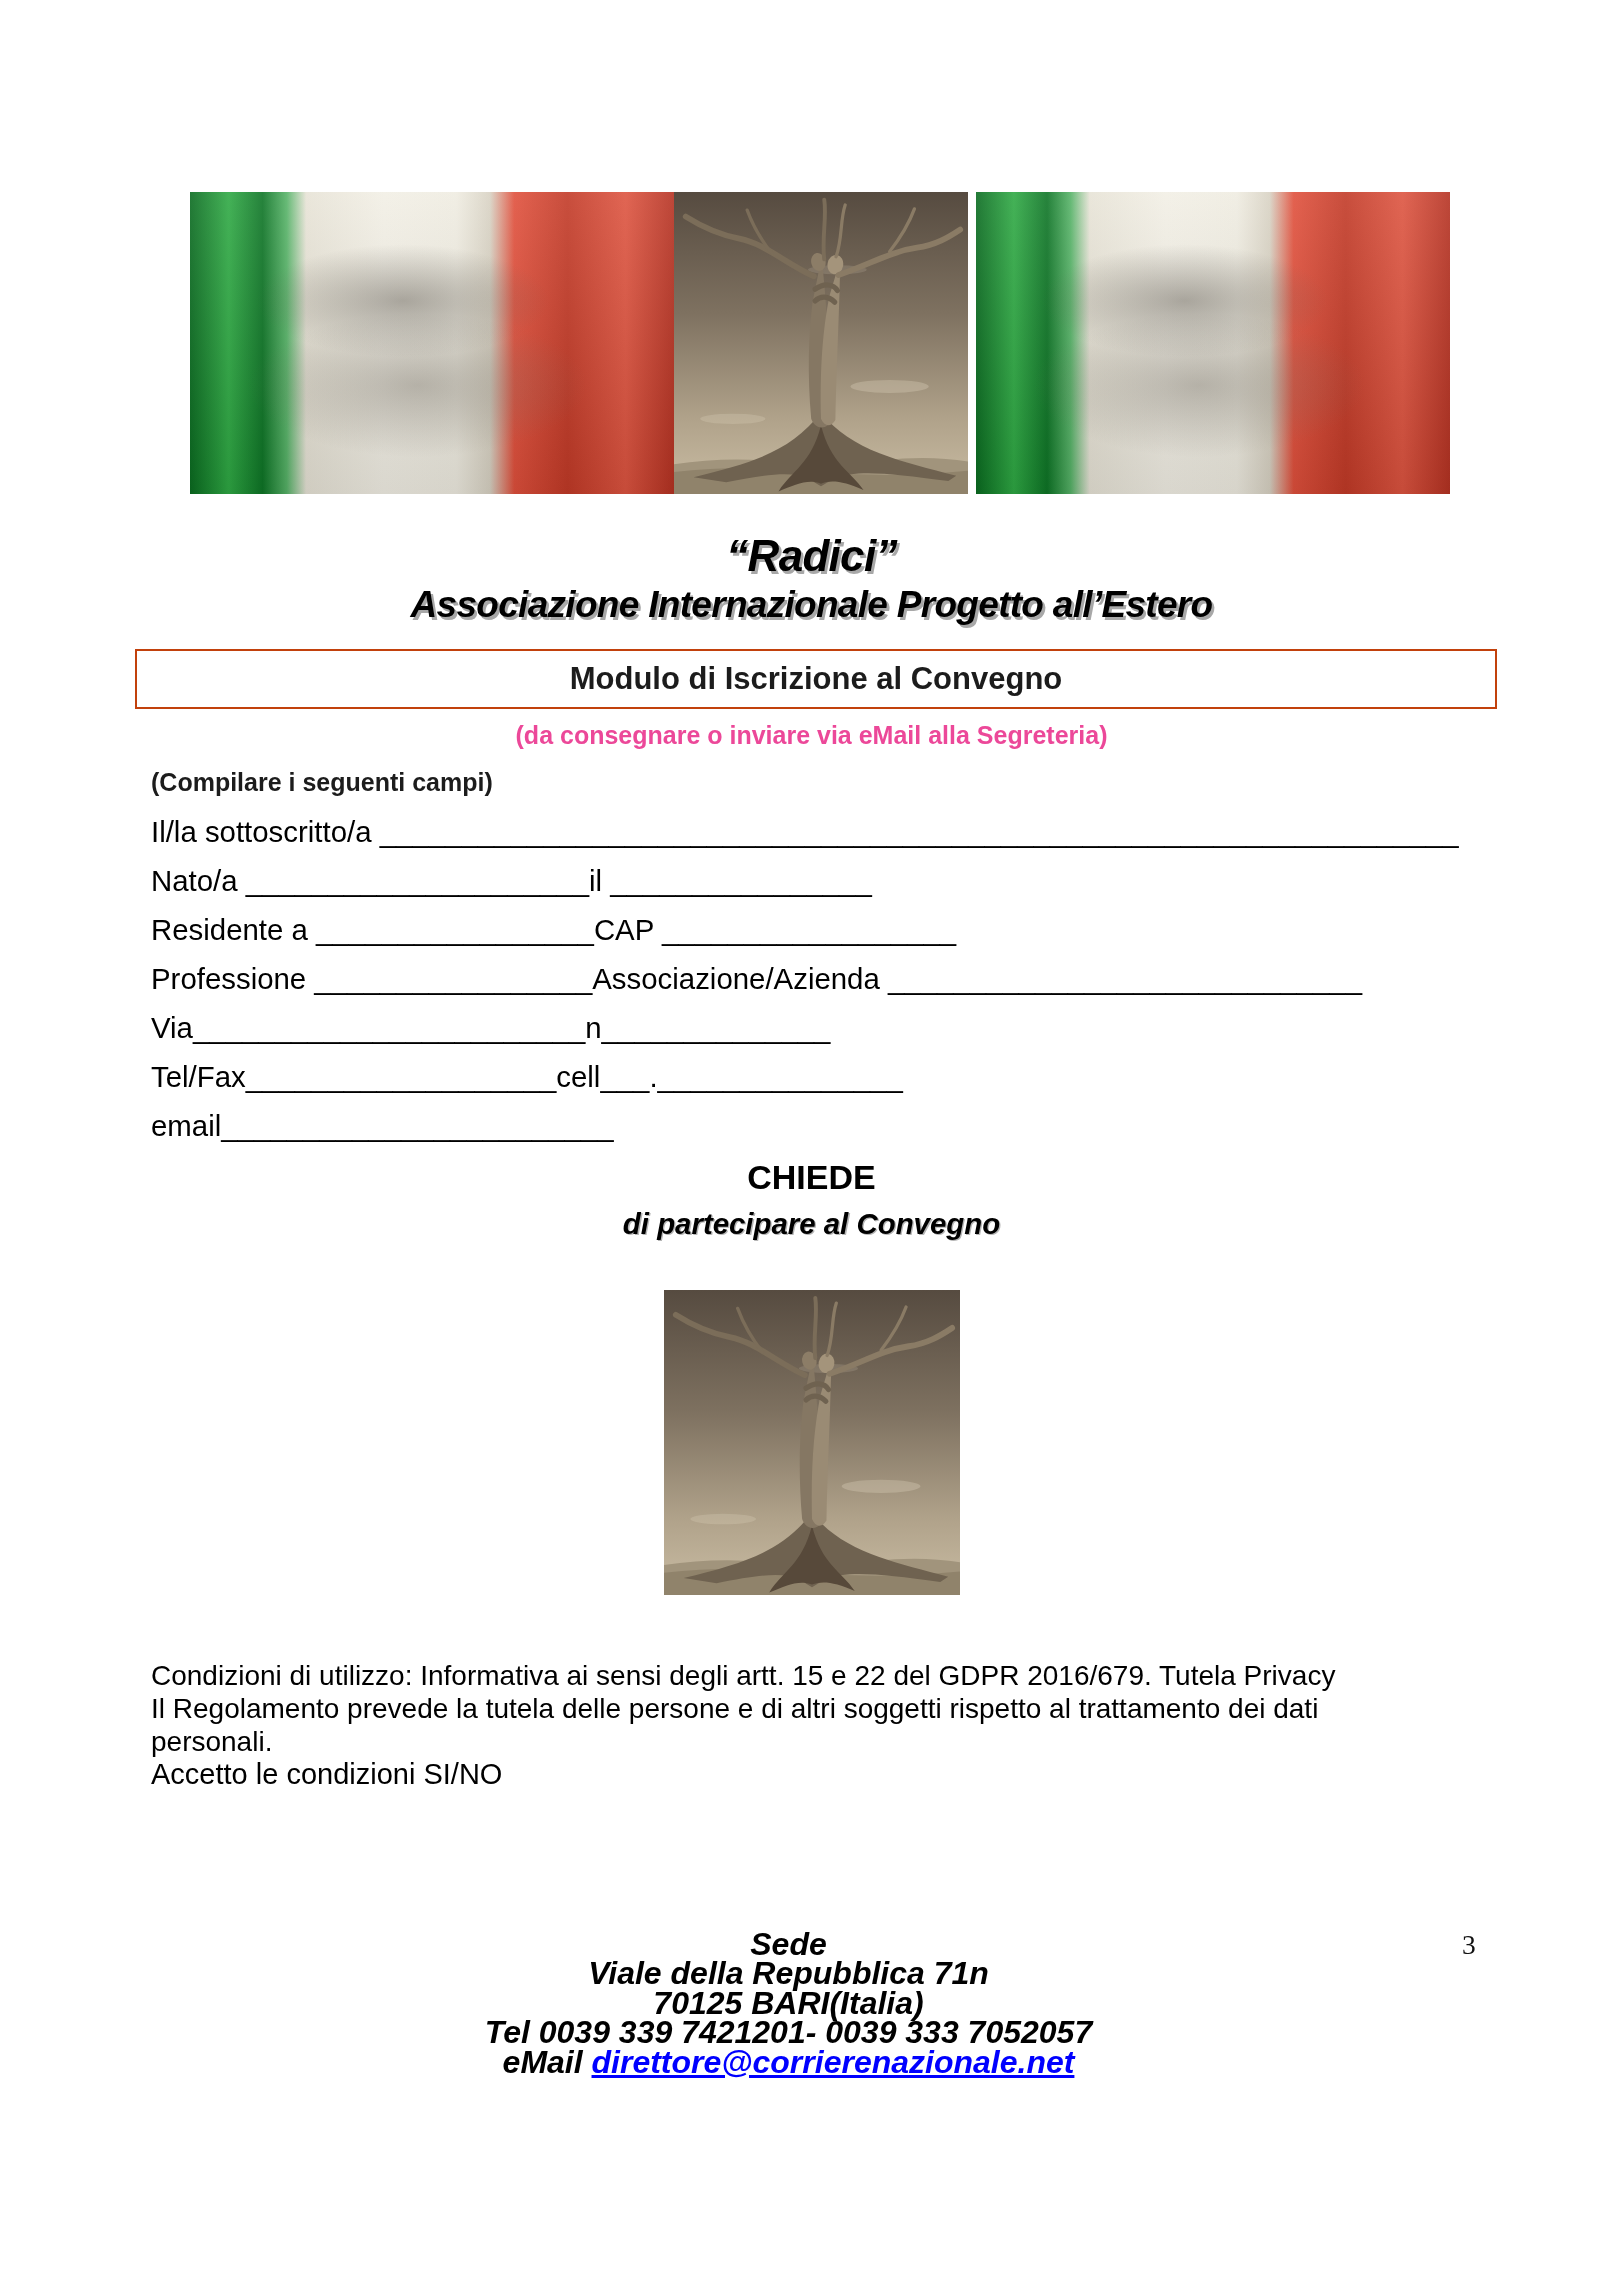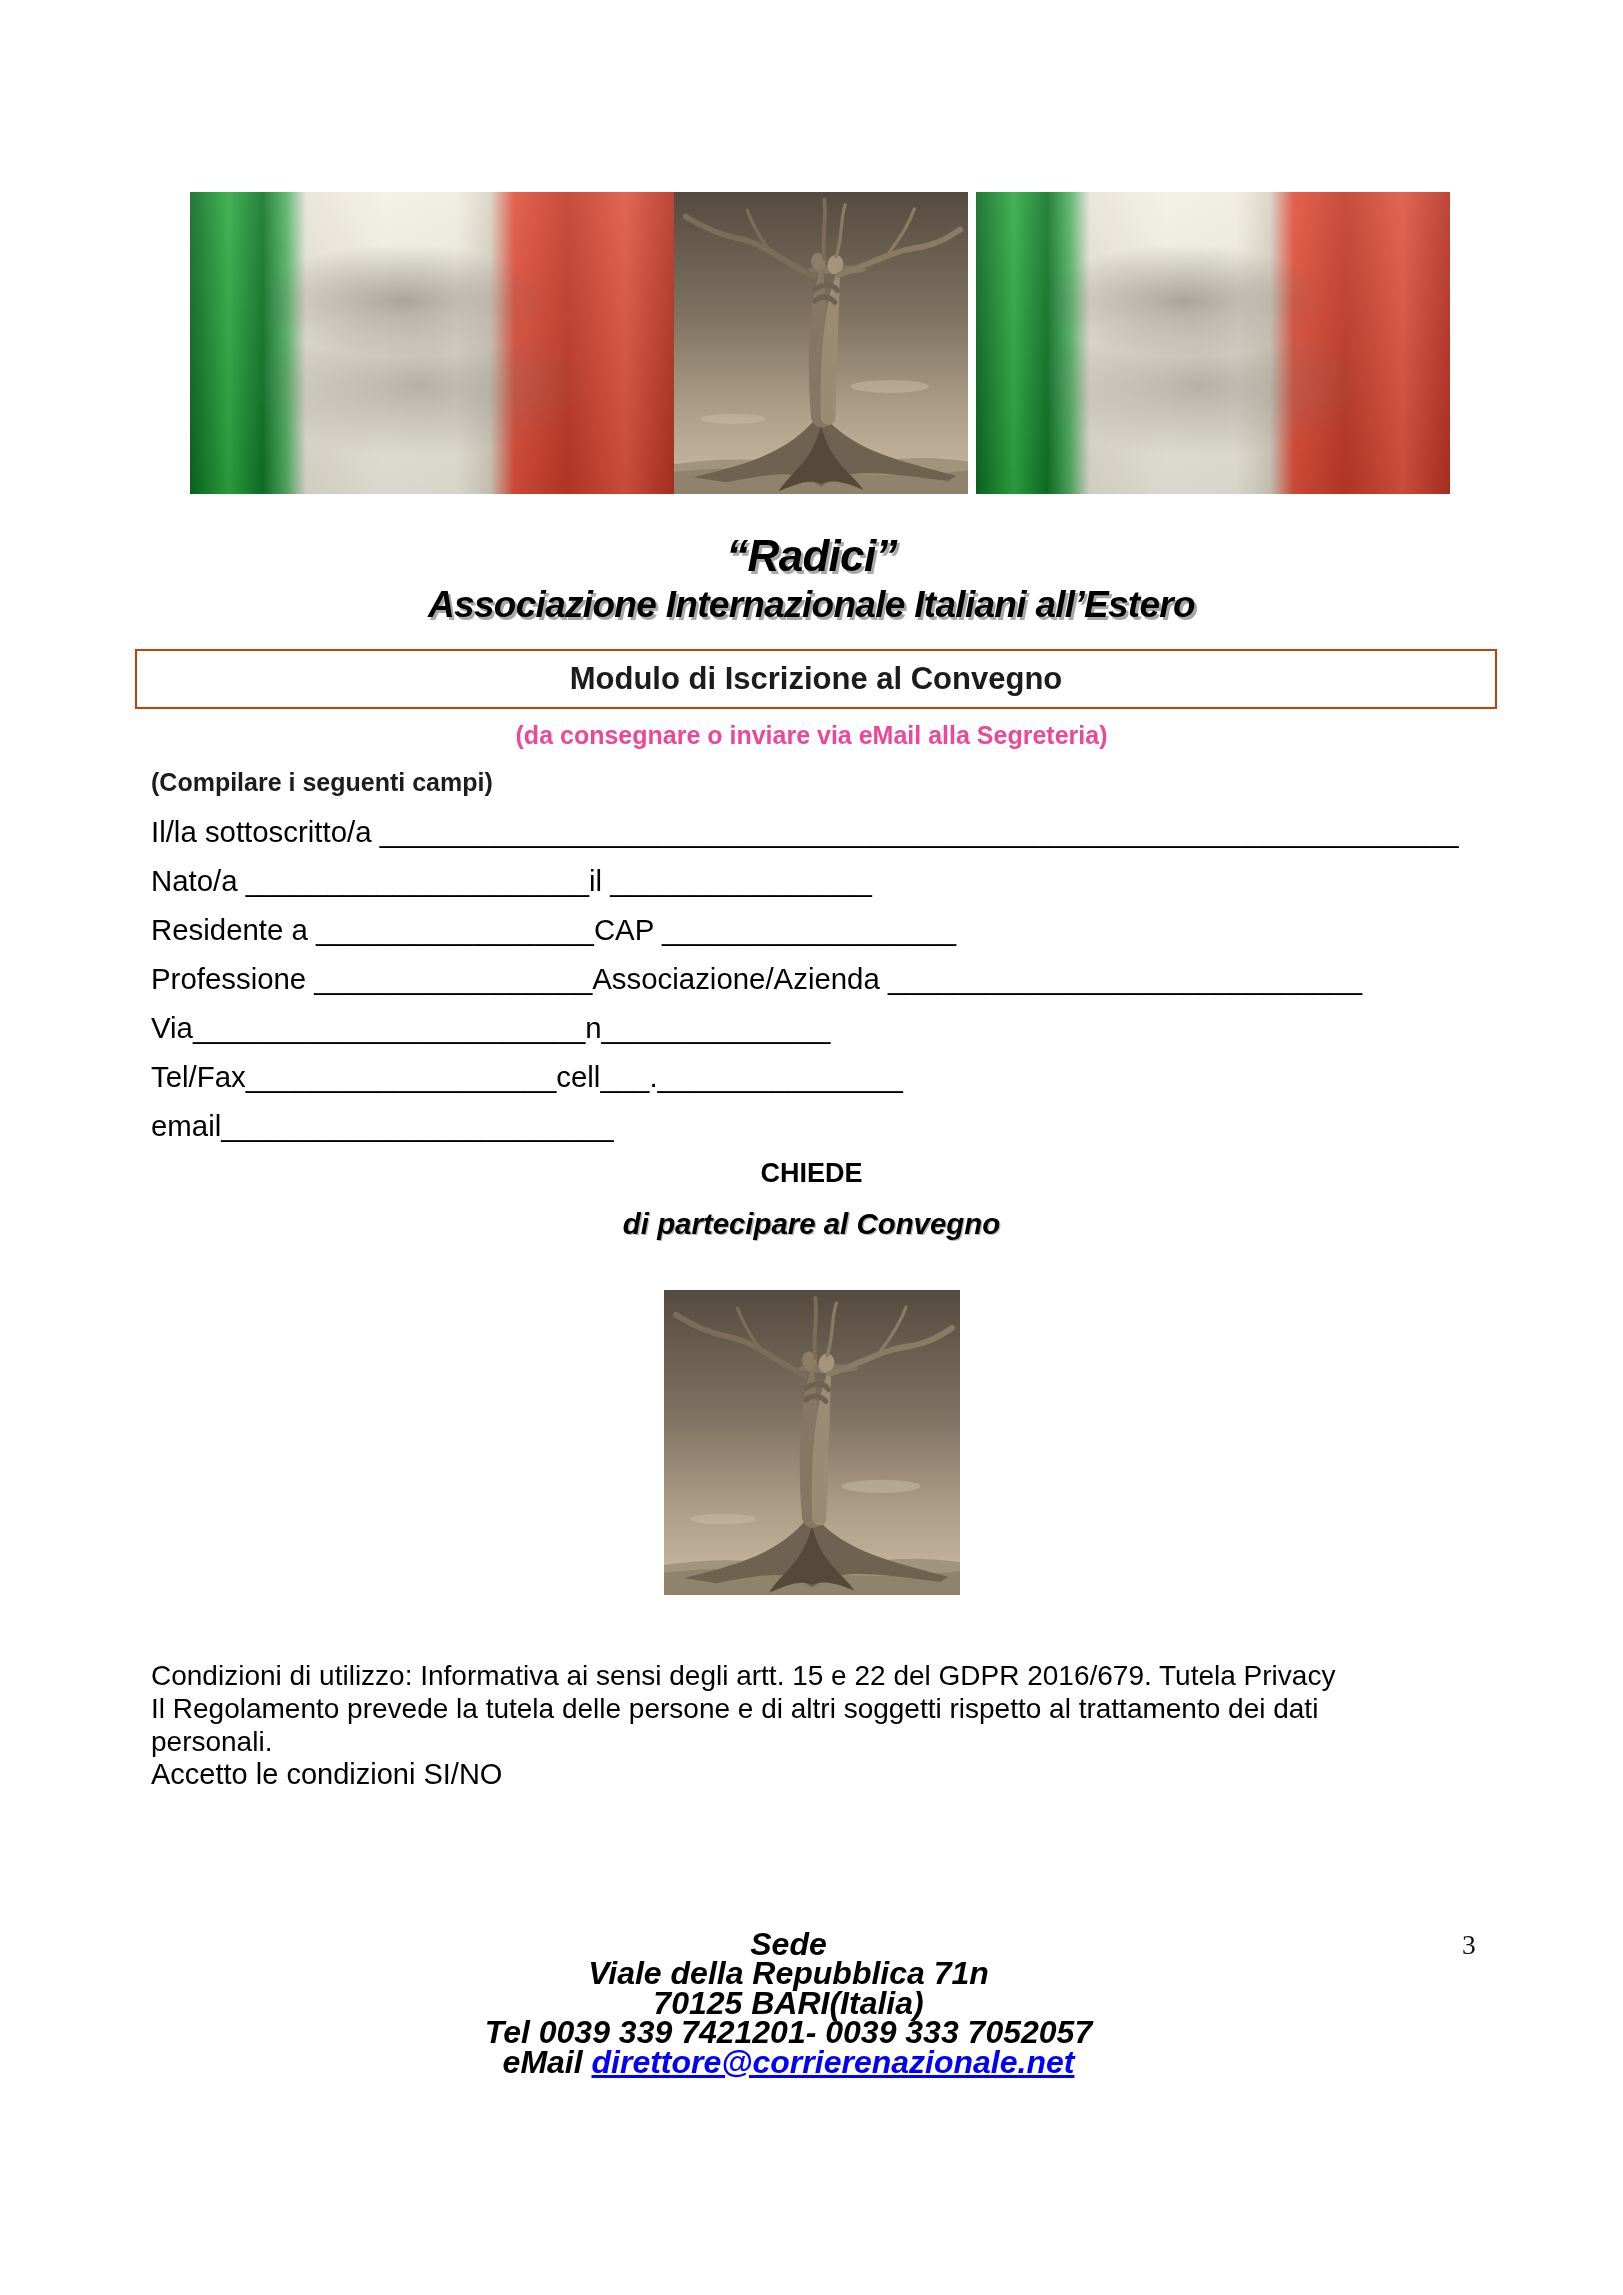--- a/index.html
+++ b/index.html
@@ -51,21 +51,21 @@
   }
   
   .form-line{
     position:absolute;left:151px;font-size:29.4px;white-space:nowrap;color:#000;
   }
   .fl-0{top:815px;} .fl-1{top:864px;} .fl-2{top:913px;}
   .fl-3{top:962px;} .fl-4{top:1011px;} .fl-5{top:1060px;} .fl-6{top:1109px;}
   
   .chiede{
     position:absolute;left:0;right:0;top:1158px;text-align:center;
-    font-size:27px;font-weight:bold;
+    font-size:34px;font-weight:bold;
   }
   .part-1{
     position:absolute;left:0;right:0;top:1207px;text-align:center;
     font-size:29.4px;font-weight:bold;font-style:italic;text-shadow:1.3px 1.3px 0 #b5b5b5;
   }
   .part-2{
     position:absolute;left:0;right:0;top:1240px;text-align:center;
     font-size:31px;font-weight:bold;font-style:italic;text-shadow:1.3px 1.3px 0 #b5b5b5;
   }
   .sculpture-center{position:absolute;left:664px;top:1290px;width:296px;height:305px;}
@@ -130,21 +130,21 @@
     <div class="sculpture-strip">
       <svg viewBox="0 0 450 466" preserveAspectRatio="none">
           <use href="#tree-scene"></use>
         </svg>
     </div>
     <div class="strip-gap"></div>
     <div class="flag flag-right"></div>
   </div>
 
   <div class="main-title">“Radici”</div>
-  <div class="subtitle">Associazione Internazionale Italiani all’Estero</div>
+  <div class="subtitle">Associazione Internazionale Progetto all’Estero</div>
 
   <div class="title-box">
     <span class="box-title">Modulo di Iscrizione al Convegno</span>
   </div>
 
   <div class="delivery-note">(da consegnare o inviare via eMail alla Segreteria)</div>
   <div class="fill-note">(Compilare i seguenti campi)</div>
 
   <div class="form-line fl-0">Il/la sottoscritto/a __________________________________________________________________</div>
   <div class="form-line fl-1">Nato/a _____________________il ________________</div>

